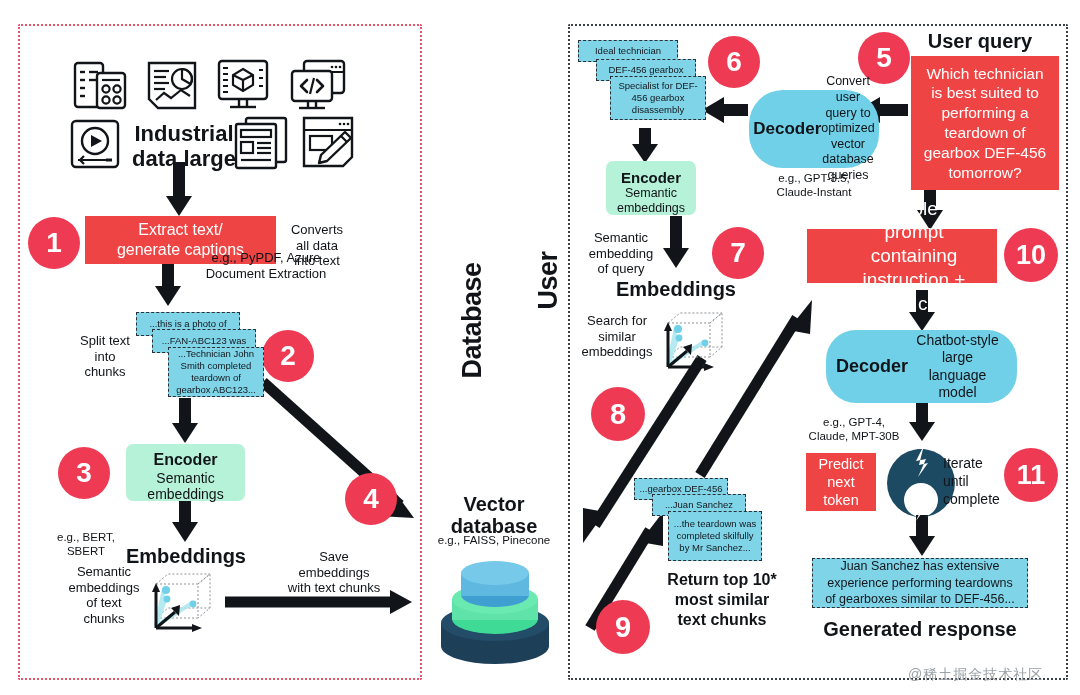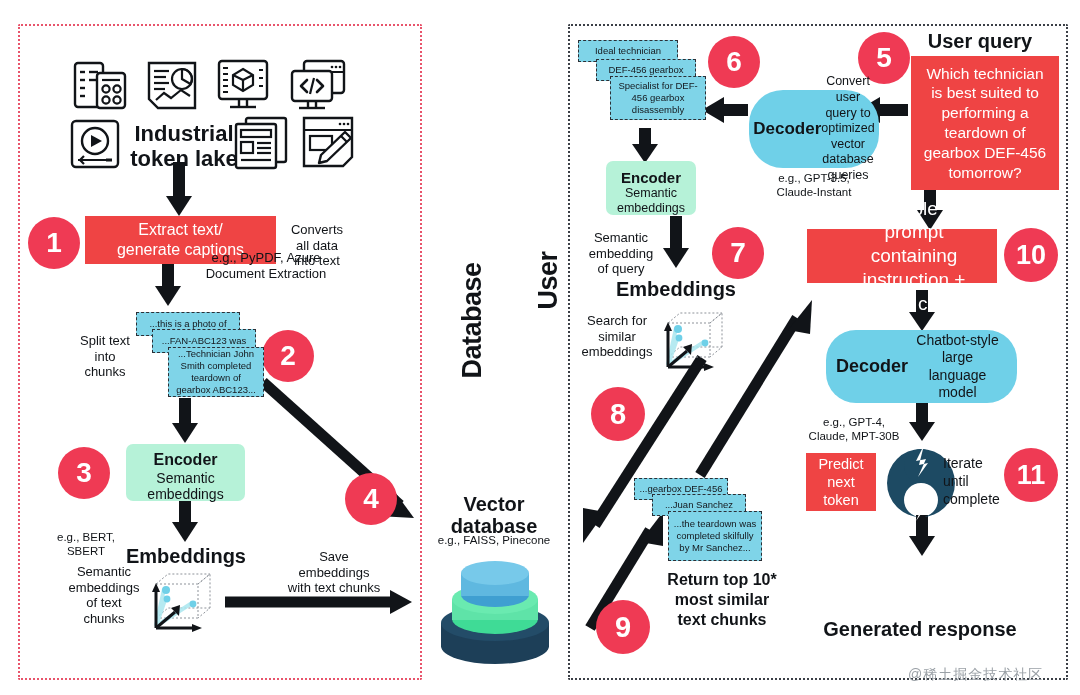--- a/index.html
+++ b/index.html
@@ -340,21 +340,21 @@
         <circle cx="48" cy="9" r="1.3" fill="#111418"></circle>
       <line x1="4" y1="15" x2="52" y2="15" stroke="#111418" stroke-width="2.2"></line>
       <rect x="10" y="21" width="22" height="14" fill="none" stroke="#111418" stroke-width="2.2"></rect>
       <path d="M45,17 L51,23 L27,46 L19,48 L21,40 Z" fill="#fff" stroke="#111418" stroke-width="2.4" stroke-linejoin="round"></path>
       <line x1="41" y1="21" x2="47" y2="27" stroke="#111418" stroke-width="2.2"></line>
     </svg>
   </div>
 
   <div class="hdr big" style="left:124px;top:122px;width:120px;">
     <span>Industrial</span><br>
-    <span>token lake</span>
+    <span>data large</span>
   </div>
 
   <div class="badge" style="left:28px;top:217px;width:52px;height:52px;font-size:28px;">1</div>
   <div class="navybox" style="left:85px;top:216px;width:191px;height:48px;">
     <div>
       <span>Extract text/</span><br>
       <span>generate captions</span>
     </div>
   </div>
   <div class="cap" style="left:279px;top:222px;width:76px;white-space:pre-line;">Converts
@@ -511,17 +511,18 @@
       <path d="M43,6 a34,34 0 0,0 0,68 a17,17 0 0,1 0,-34 a17,17 0 0,0 0,-34 z" fill="#1d4a63"></path>
       <path d="M43,6 a34,34 0 0,1 0,68 a17,17 0 0,0 0,-34 a17,17 0 0,1 0,-34 z" fill="#1d4a63"></path>
       <path d="M46,2 L38,18 L48,16 L40,34 L50,20 L41,22 Z" fill="#ffffff"></path>
       <path d="M44,46 L36,62 L46,60 L38,78 L48,64 L39,66 Z" fill="#ffffff"></path>
     </svg>
   </div>
   <div class="cap" style="left:943px;top:454px;width:82px;white-space:pre-line;text-align:left;font-size:14px;line-height:1.3;">Iterate
 until
 complete</div>
 
+  <div class="respbox" style="left:812px;top:558px;width:216px;height:50px;">Juan Sanchez has extensive experience  performing teardowns of gearboxes  similar to DEF-456...</div>
   <div class="hdr" style="left:800px;top:618px;width:240px;font-size:20px;">Generated response</div>
 
   <div class="watermark" style="left:908px;top:666px;">@稀土掘金技术社区</div>
 
 </div>
 
 </body></html>

